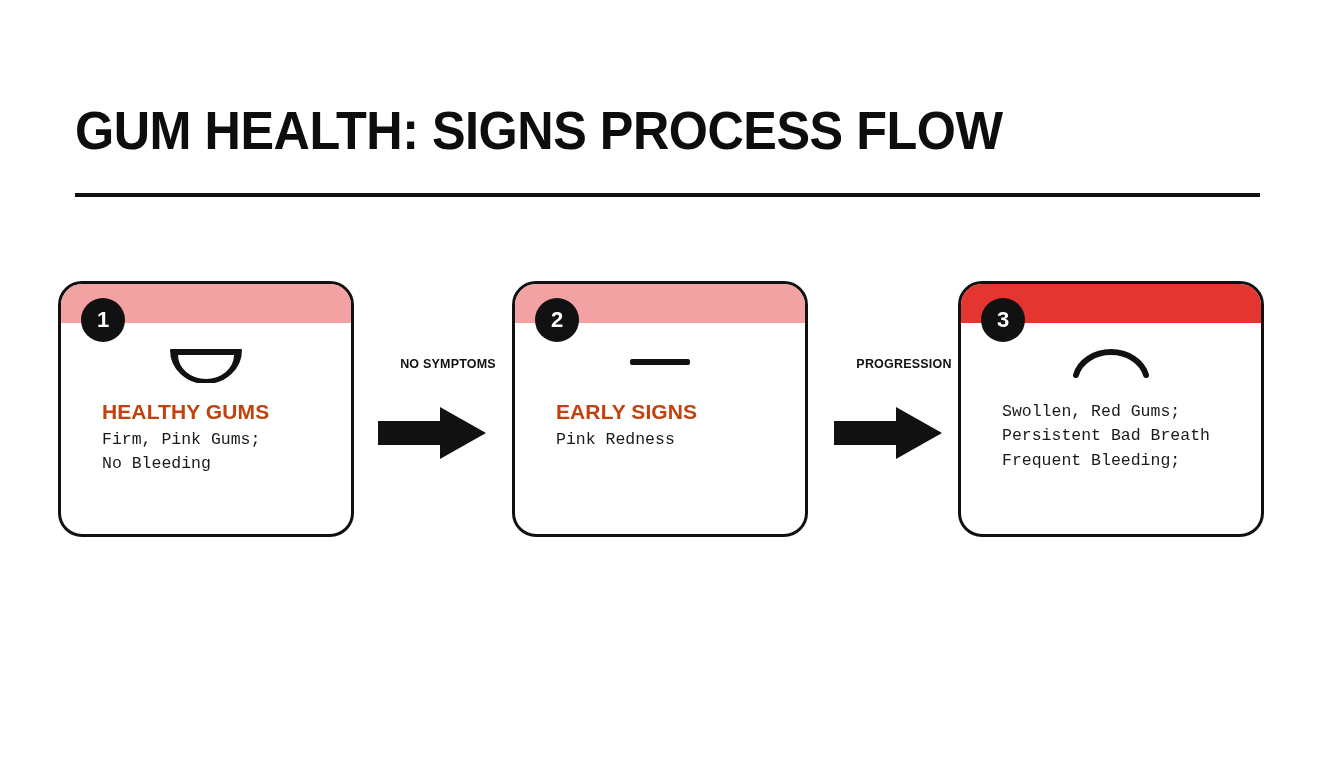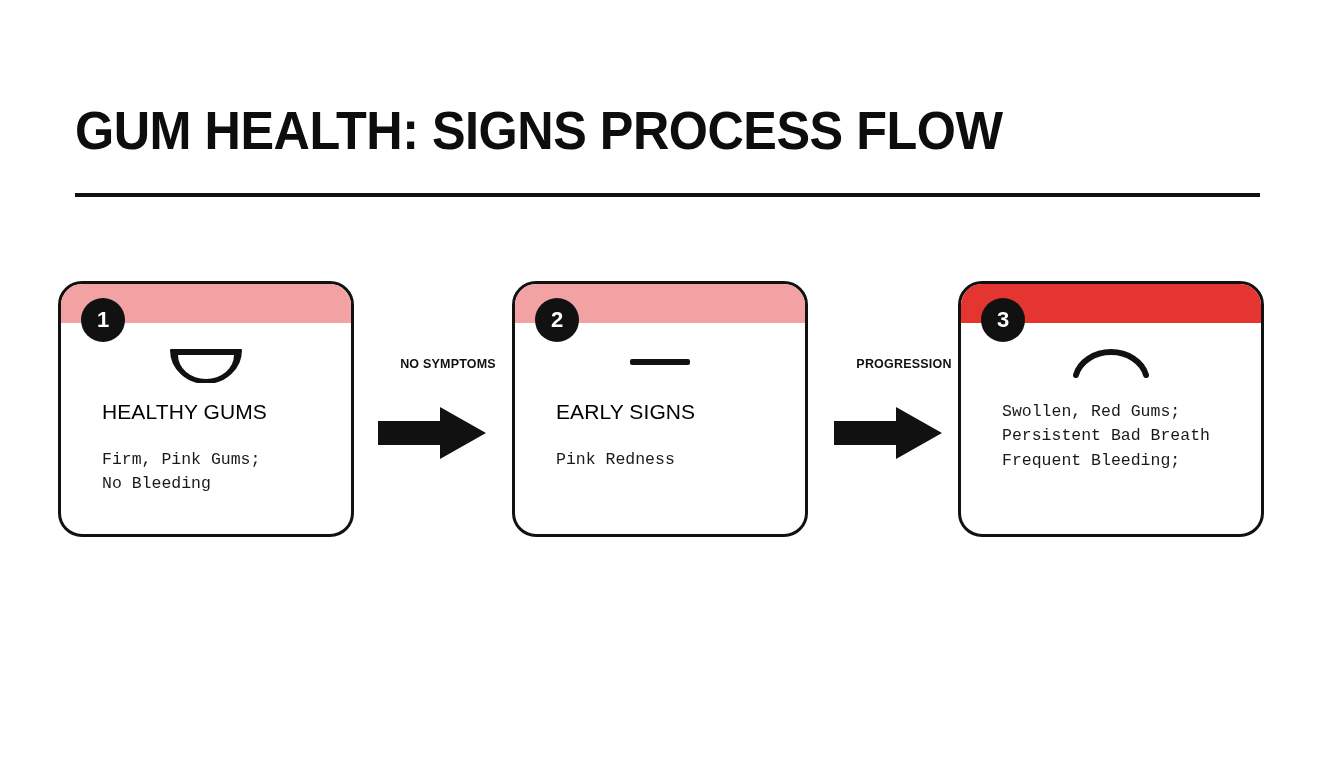--- a/index.html
+++ b/index.html
@@ -103,24 +103,24 @@
   }
 
   .card-body {
     position: absolute;
     left: 41px;
     right: 20px;
     top: 116px;
   }
   .card-title {
     font-size: 21px;
-    font-weight: 400;
+    font-weight: 700;
     letter-spacing: 0.1px;
-    color: #000000;
-    margin-bottom: 24px;
+    color: #c2410c;
+    margin-bottom: 4px;
     white-space: nowrap;
   }
   .card-desc {
     font-size: 16.5px;
     font-weight: 400;
     line-height: 1.47;
     color: #1a1a1a;
     font-family: Liberation Mono, monospace;
   }
   .card-desc div { white-space: nowrap; }

